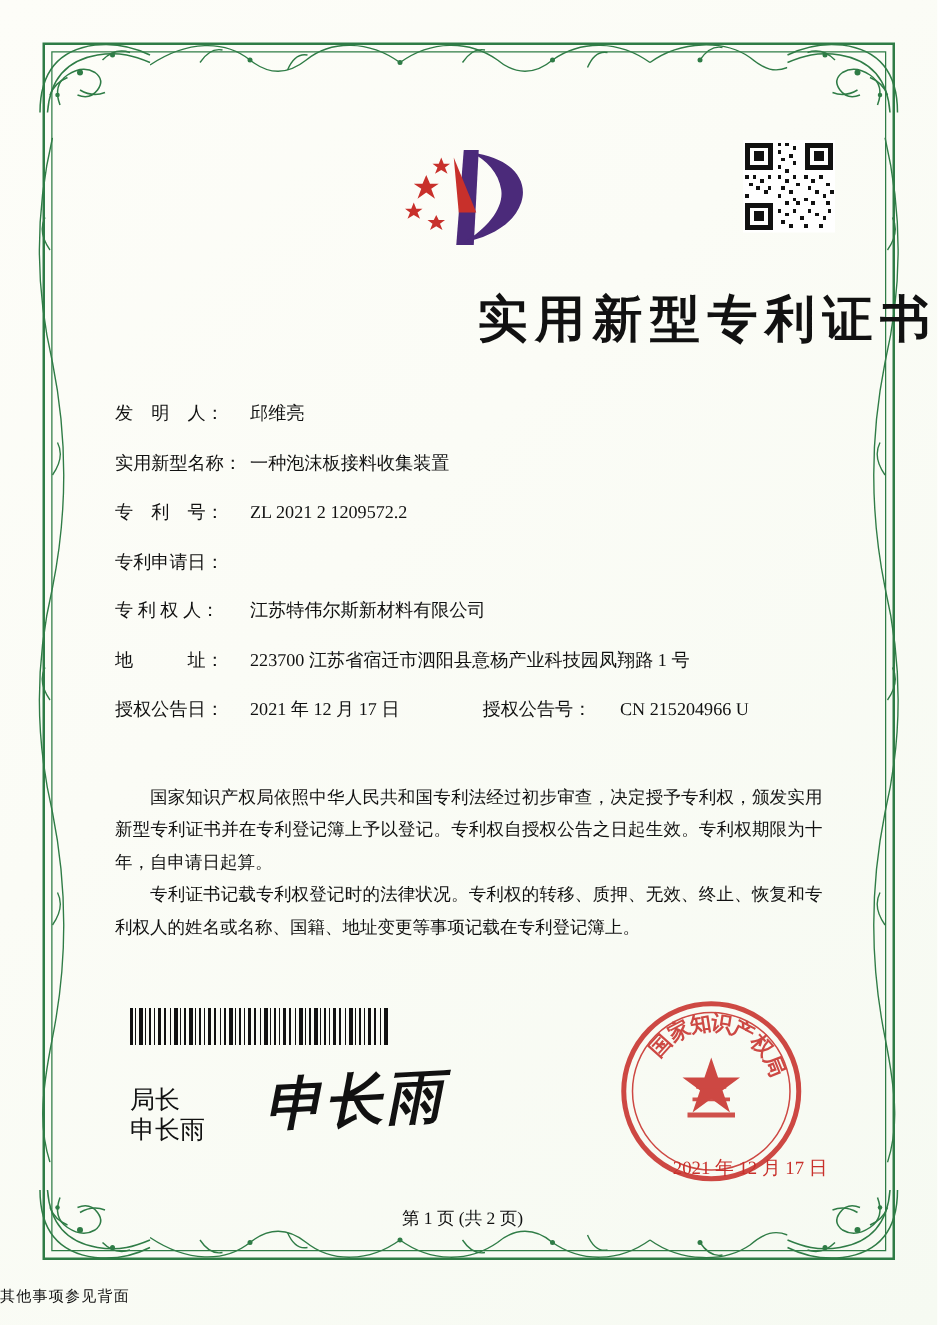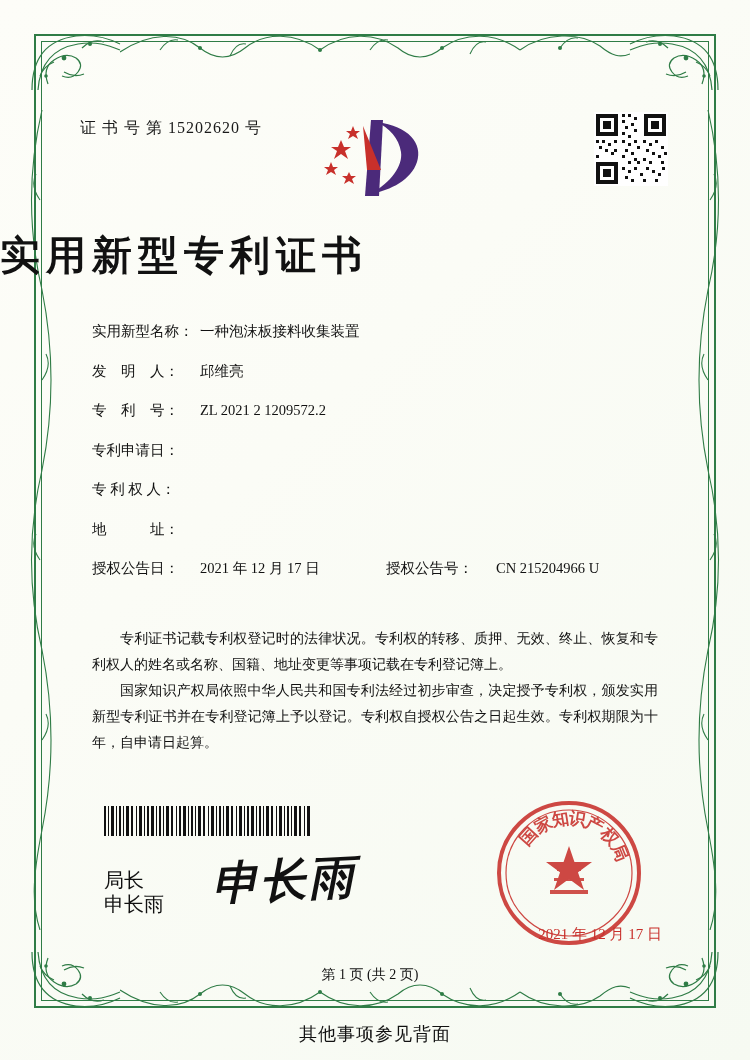--- a/index.html
+++ b/index.html
@@ -56,21 +56,21 @@
   .logo{
     position:absolute;left:50%;top:110px;transform:translateX(-50%);
     width:140px;height:96px;
   }
   .qr{
     position:absolute;right:82px;top:112px;
     width:74px;height:74px;
   }
   .title{
     position:absolute;left:0;right:0;top:228px;
-    text-align:left;
+    text-align:right;
     font-size:40px;font-weight:bold;letter-spacing:6px;color:#111;
     font-family:"Liberation Serif", serif;
   }
 
   
   .fields{
     position:absolute;left:92px;top:322px;width:566px;
     font-size:14.5px;color:#111;
   }
   .row{
@@ -125,21 +125,21 @@
     font-family:"Liberation Serif", serif;
   }
 
   
   .page-no{
     position:absolute;left:0;right:10px;bottom:76px;
     text-align:center;font-size:14px;color:#111;
   }
   .back-note{
     position:absolute;left:0;right:0;bottom:14px;
-    text-align:center;font-size:18px;color:#111;letter-spacing:1px;
+    text-align:left;font-size:12px;color:#111;letter-spacing:1px;
   }
 </style>
 </head>
 <body>
 
 <div class="page">
 
   <div class="border-outer"></div>
   <div class="border-inner"></div>
 
@@ -246,21 +246,20 @@
         <path d="M54 20 q10 -10 22 -6 M36 44 q10 6 20 2 M26 34 q-10 4 -14 14"></path>
       </g>
       <g fill="#2f7c46">
         <circle cx="36" cy="30" r="2.4"></circle>
           <circle cx="62" cy="16" r="2"></circle>
           <circle cx="18" cy="48" r="1.8"></circle>
       </g>
     </svg>
   </div>
 
-  <div class="cert-no">证 书 号 第 15202620 号</div>
 
   <div class="logo">
     <svg width="140" height="96" viewBox="0 0 140 96">
       <path d="M66 10 L78 10 L74 86 L60 86 Z" fill="#4b2a7a"></path>
       <path d="M72 12 C 104 16, 118 34, 112 52 C 106 70, 86 80, 66 84 C 86 72, 98 56, 96 42 C 94 28, 84 18, 72 12 Z" fill="#4b2a7a"></path>
       <path d="M58 16 L76 60 L62 60 Z" fill="#c8302b"></path>
       <g fill="#c8302b">
         <polygon points="36,30 39,37 46,37 40,41 43,49 36,44 29,49 32,41 26,37 33,37"></polygon>
         <polygon points="48,16 50,21 55,21 51,24 53,29 48,26 43,29 45,24 41,21 46,21"></polygon>
         <polygon points="26,52 28,57 33,57 29,60 31,65 26,62 21,65 23,60 19,57 24,57"></polygon>
@@ -334,51 +333,53 @@
           <rect x="67" y="49" width="3" height="3"></rect>
           <rect x="43" y="49" width="3" height="3"></rect>
       </g>
     </svg>
   </div>
 
   <div class="title">实用新型专利证书</div>
 
   <div class="fields">
     <div class="row">
+      <div class="lab">发　明　人：</div>
+      <div class="val">邱维亮</div>
+    </div>
+    <div class="row">
       <div class="lab">实用新型名称：</div>
       <div class="val">一种泡沫板接料收集装置</div>
     </div>
     <div class="row">
-      <div class="lab">发　明　人：</div>
-      <div class="val">邱维亮</div>
-    </div>
-    <div class="row">
       <div class="lab">专　利　号：</div>
       <div class="val">ZL 2021 2 1209572.2</div>
     </div>
     <div class="row">
       <div class="lab">专利申请日：</div>
     </div>
     <div class="row">
       <div class="lab">专 利 权 人：</div>
+      <div class="val">江苏特伟尔斯新材料有限公司</div>
     </div>
     <div class="row">
       <div class="lab">地　　　址：</div>
+      <div class="val">223700 江苏省宿迁市泗阳县意杨产业科技园凤翔路 1 号</div>
     </div>
     <div class="row two">
       <div class="lab">授权公告日：</div>
       <div class="val">2021 年 12 月 17 日</div>
       <div class="lab2">授权公告号：</div>
       <div class="val2">CN 215204966 U</div>
     </div>
   </div>
 
   <div class="para">
+    <p>国家知识产权局依照中华人民共和国专利法经过初步审查，决定授予专利权，颁发实用新型专利证书并在专利登记簿上予以登记。专利权自授权公告之日起生效。专利权期限为十年，自申请日起算。</p>
     <p>专利证书记载专利权登记时的法律状况。专利权的转移、质押、无效、终止、恢复和专利权人的姓名或名称、国籍、地址变更等事项记载在专利登记簿上。</p>
-    <p>国家知识产权局依照中华人民共和国专利法经过初步审查，决定授予专利权，颁发实用新型专利证书并在专利登记簿上予以登记。专利权自授权公告之日起生效。专利权期限为十年，自申请日起算。</p>
   </div>
 
   <div class="barcode">
     <svg width="208" height="30" viewBox="0 0 208 30" shape-rendering="crispEdges">
       <g fill="#111">
         <rect x="0" y="0" width="2" height="30"></rect>
           <rect x="4" y="0" width="1" height="30"></rect>
         <rect x="7" y="0" width="3" height="30"></rect>
           <rect x="12" y="0" width="1" height="30"></rect>
         <rect x="15" y="0" width="2" height="30"></rect>

